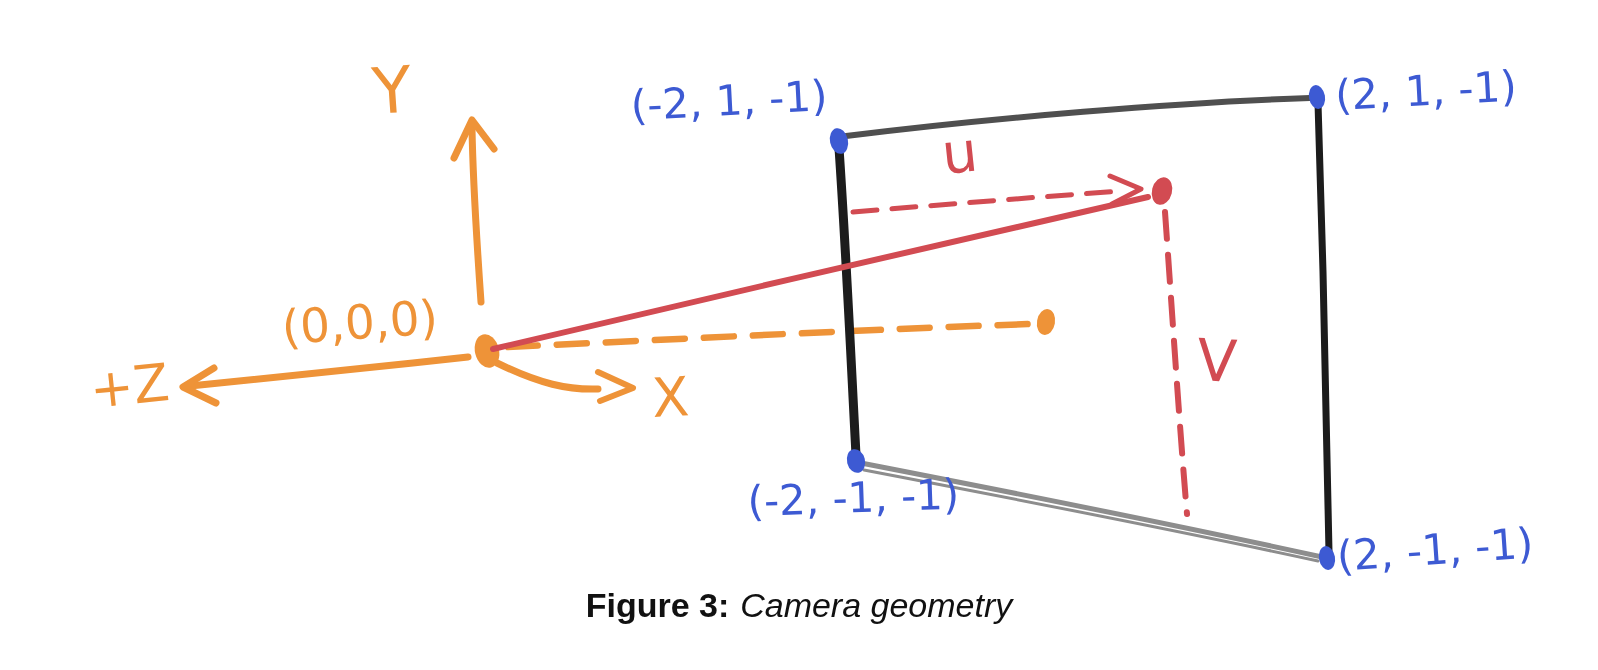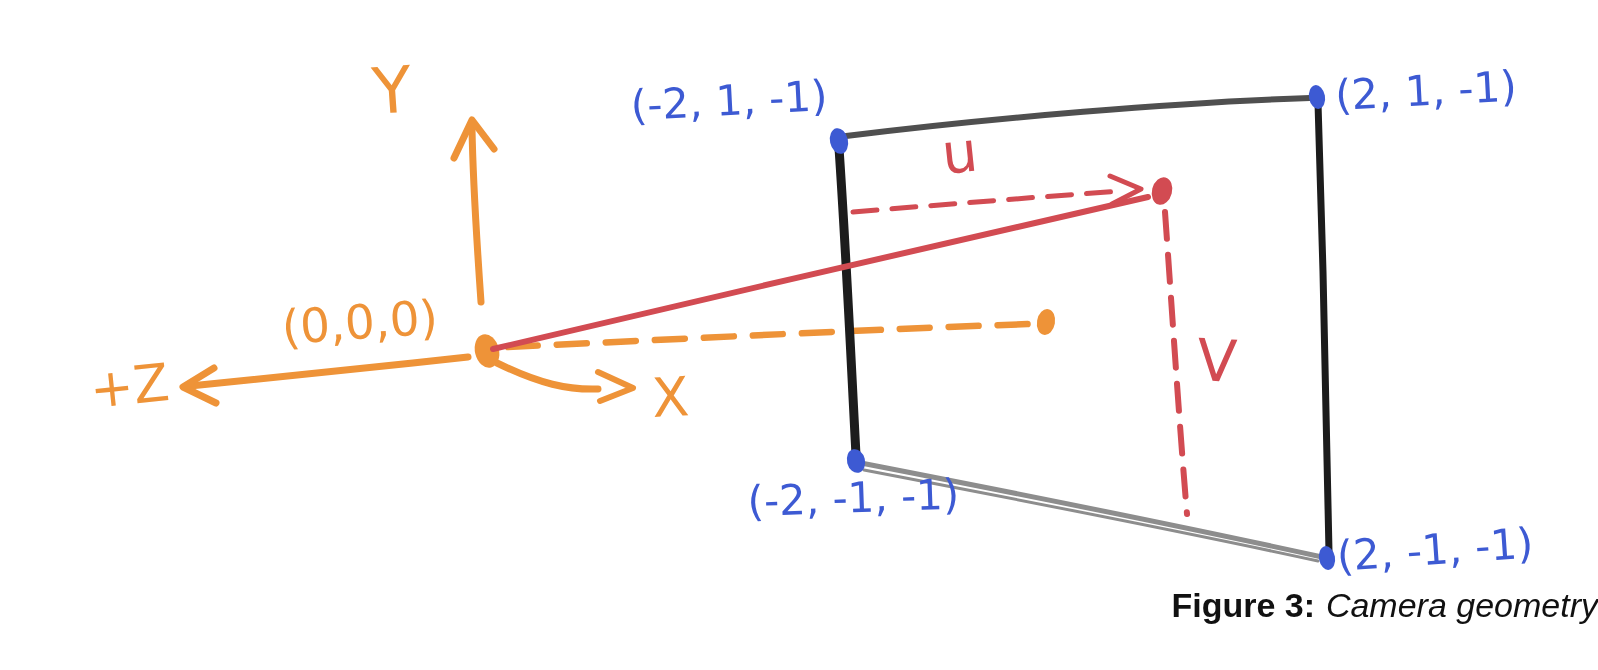--- a/index.html
+++ b/index.html
@@ -42,21 +42,21 @@
   }
   .t-orange { fill: var(--c-orange); }
   .t-blue   { fill: var(--c-blue); }
   .t-red    { fill: var(--c-red); }
 
   .caption {
     position: absolute;
     left: 0;
     top: 586px;
     width: 100%;
-    text-align: right;
+    text-align: center;
     font-size: 34px;
     color: var(--c-text_dark);
     font-family: "Liberation Sans", sans-serif;
   }
   .caption .cap-bold { font-weight: bold; }
   .caption .cap-italic { font-style: italic; margin-left: 0.32em; }
 </style>
 </head>
 <body>
 

